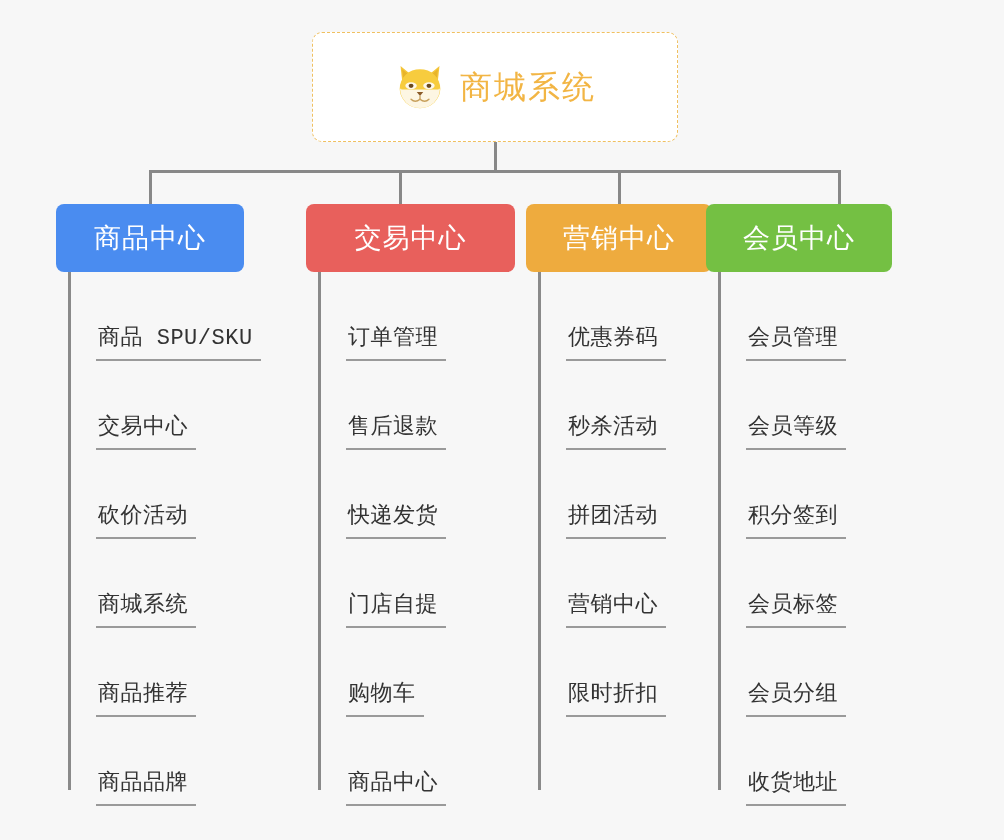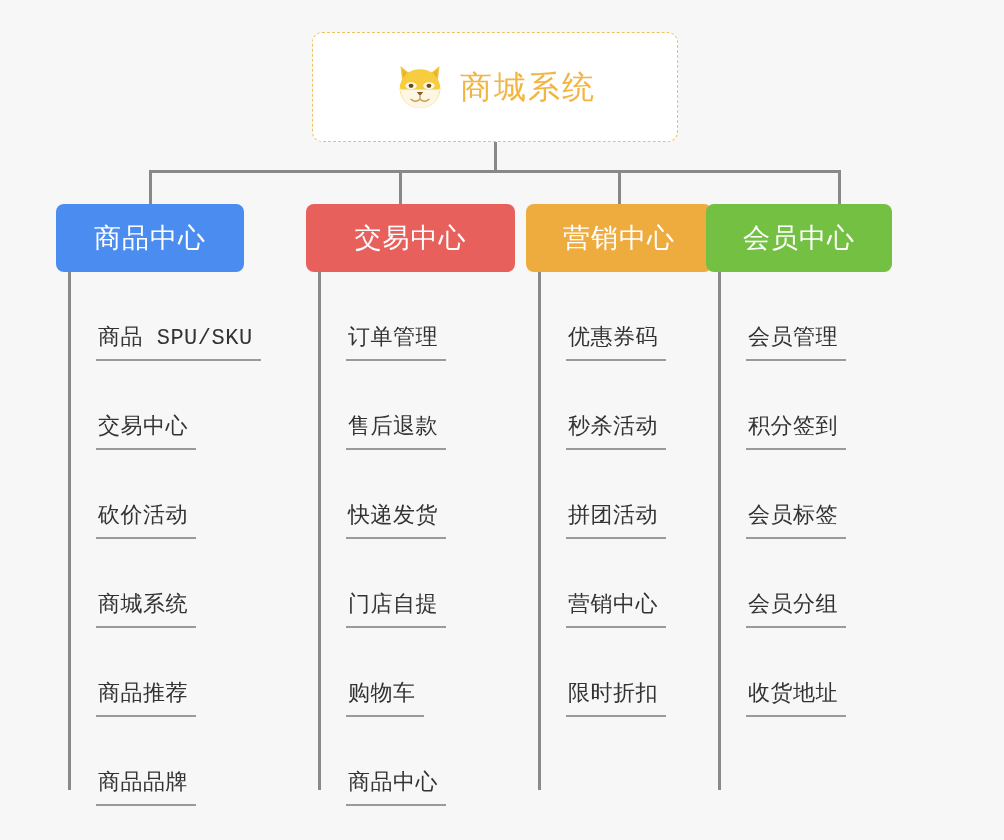--- a/index.html
+++ b/index.html
@@ -237,20 +237,23 @@
   <div class="category cat-3">
     <div class="cat-header">
       <span>会员中心</span>
     </div>
     <div class="leaf-list">
       <div class="leaf-trunk" style="height:518px;"></div>
       <div class="leaf-item">
         <span class="leaf-label">会员管理</span>
       </div>
       <div class="leaf-item">
+        <span class="leaf-label">会员等级</span>
+      </div>
+      <div class="leaf-item">
         <span class="leaf-label">积分签到</span>
       </div>
       <div class="leaf-item">
         <span class="leaf-label">会员标签</span>
       </div>
       <div class="leaf-item">
         <span class="leaf-label">会员分组</span>
       </div>
       <div class="leaf-item">
         <span class="leaf-label">收货地址</span>

